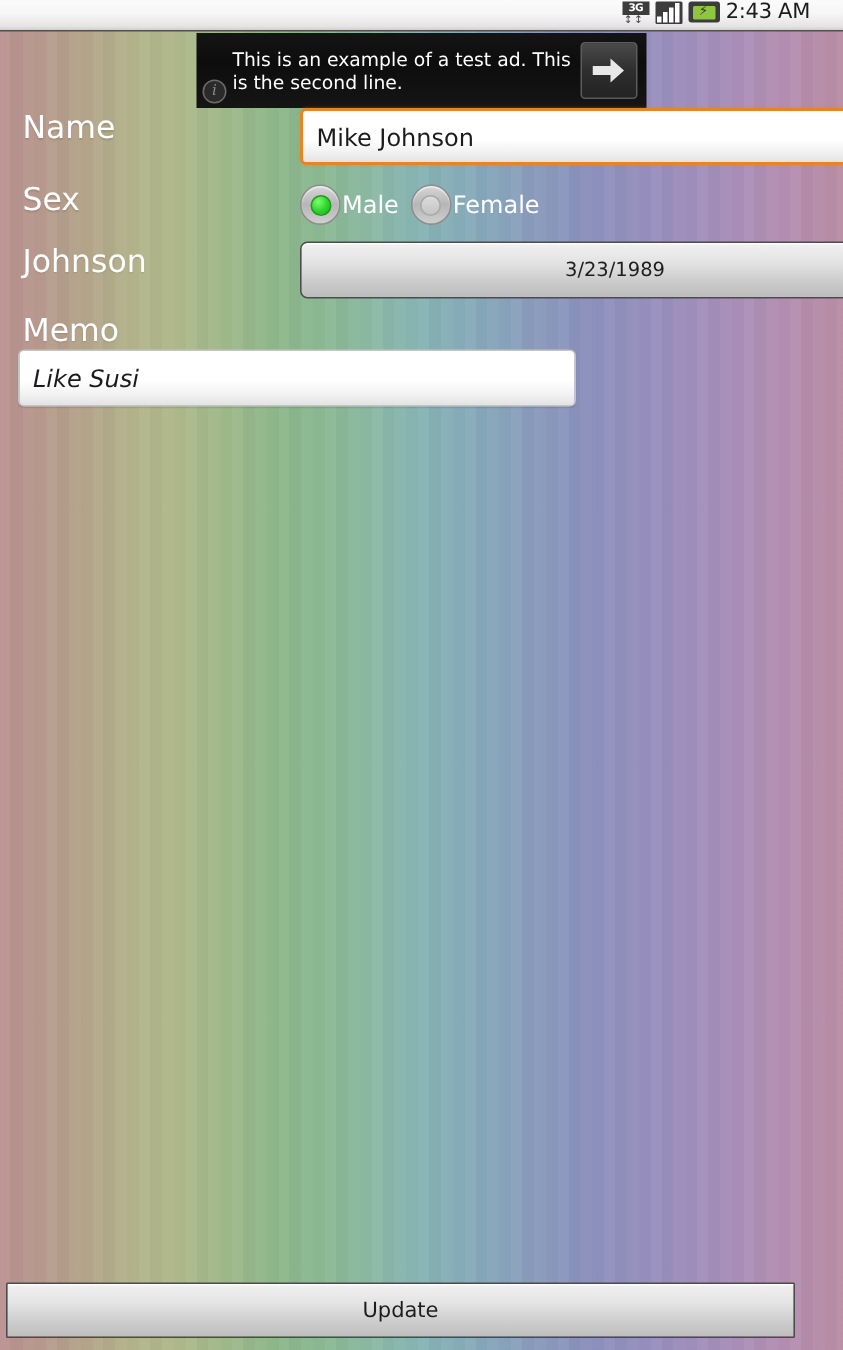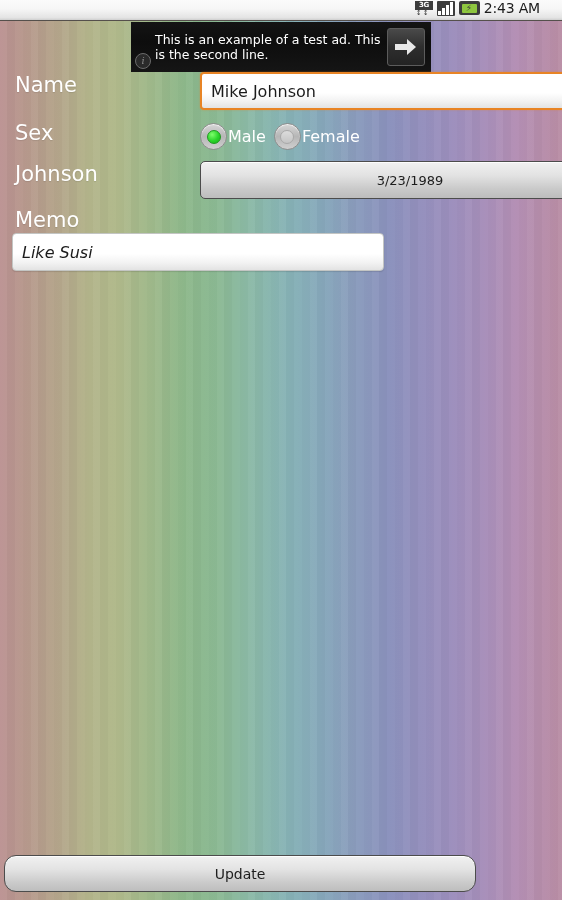--- a/index.html
+++ b/index.html
@@ -317,25 +317,25 @@
   }
 
   
   .btn-update-wrap {
     position: absolute;
     bottom: 8px;
     left: 4px;
     width: 554px;
   }
   .btn-update {
-    width: 472px;
+    width: 526px;
     height: 37px;
     box-sizing: border-box;
     border: 1px solid #4c4c4c;
-    border-radius: 12px;
+    border-radius: 1px;
     background: linear-gradient(to bottom, #f1f1f1 0%, #e3e3e3 38%, #cbcbcb 75%, #bebebe 100%);
     color: #1d1d1d;
     font-size: 14px;
     font-family: "DejaVu Sans", sans-serif;
     display: flex;
     align-items: center;
     justify-content: center;
     box-shadow: inset 0 1px 0 rgba(255,255,255,0.85);
   }
 

